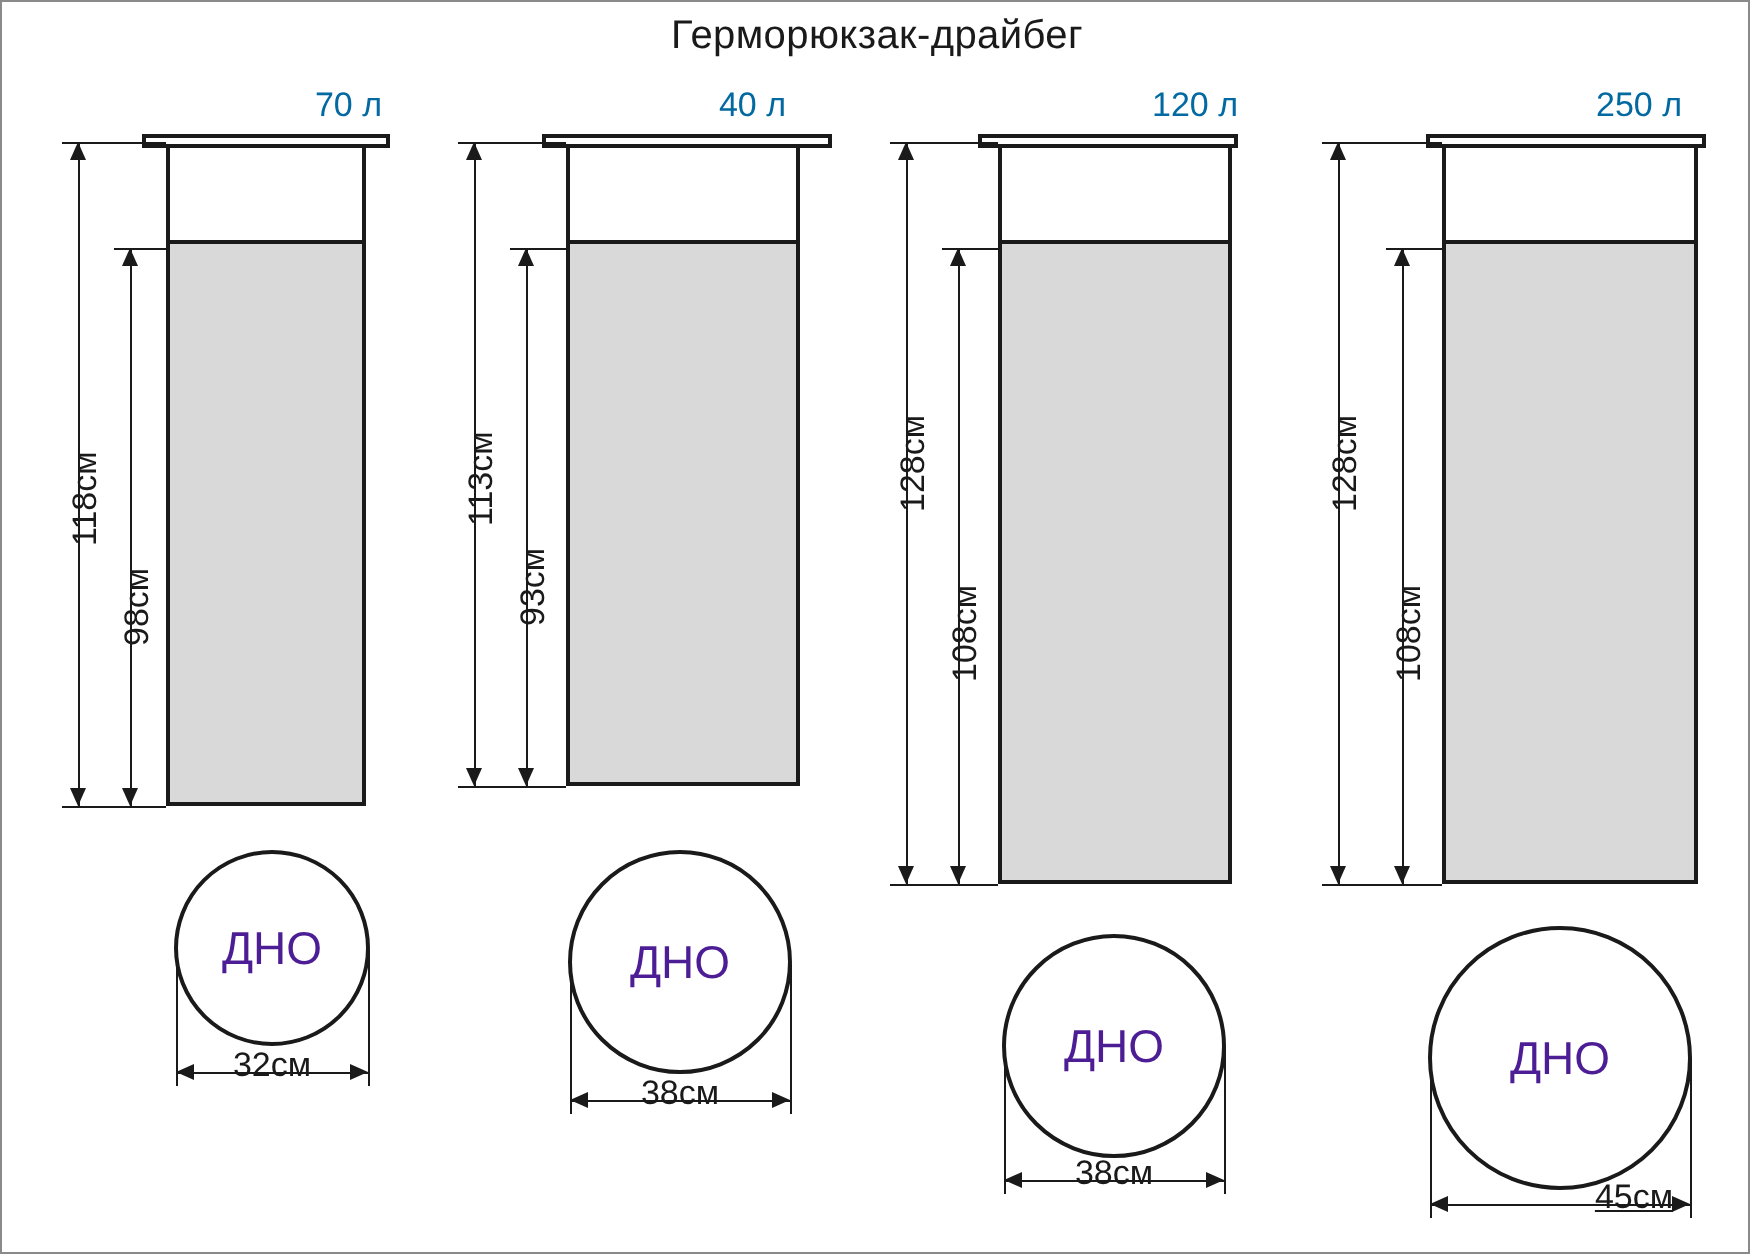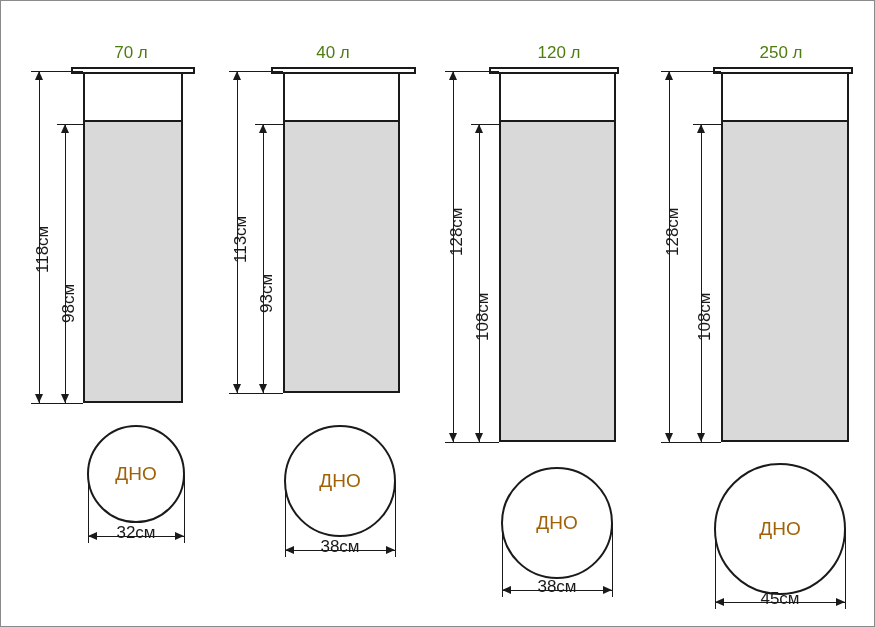--- a/index.html
+++ b/index.html
@@ -25,22 +25,22 @@
     left: 0;
     width: 875px;
     text-align: center;
     font-size: 20px;
     color: #1a1a1a;
     letter-spacing: 0.2px;
   }
   .col-title {
     position: absolute;
     font-size: 17px;
-    color: #4d7c0f;
-    text-align: center;
+    color: #0369a1;
+    text-align: right;
     white-space: nowrap;
   }
   
   .cap {
     position: absolute;
     background: #ffffff;
     border: 2px solid #1a1a1a;
     box-sizing: border-box;
   }
   .neck {
@@ -58,22 +58,22 @@
   }
   .circle {
     position: absolute;
     border: 2px solid #1a1a1a;
     border-radius: 50%;
     background: #ffffff;
     box-sizing: border-box;
     display: flex;
     align-items: center;
     justify-content: center;
-    font-size: 19px;
-    color: #a16207;
+    font-size: 23px;
+    color: #4c1d95;
   }
   
   .vline {
     position: absolute;
     width: 0;
     border-left: 1.5px solid #1a1a1a;
   }
   .hline {
     position: absolute;
     height: 0;
@@ -114,20 +114,21 @@
     color: #1a1a1a;
     white-space: nowrap;
     text-align: center;
   }
 </style>
 </head>
 <body>
 
 <div id="sheet">
 
+  <div class="title">Герморюкзак-драйбег</div>
 
   <div class="col-title" style="left:70px; top:42px; width:120px;">70 л</div>
 
   <div class="cap" style="left:70px; top:66px; width:124px; height:7px;"></div>
   <div class="neck" style="left:82px; top:73px; width:100px; height:48px;"></div>
   <div class="body-rect" style="left:82px; top:119px; width:100px; height:283px;"></div>
 
   <div class="tick" style="left:30px; top:70px; width:52px;"></div>
   <div class="tick" style="left:30px; top:402px; width:52px;"></div>
   <div class="vline" style="left:38px; top:70px; height:332px;"></div>
@@ -221,15 +222,15 @@
   <div class="arrow-up" style="left:696px; top:123px;"></div>
   <div class="arrow-down" style="left:696px; top:432px;"></div>
   <div class="vlabel" style="left:694px; top:340px;">108см</div>
 
   <div class="circle" style="left:713px; top:462px; width:132px; height:132px;">ДНО</div>
   <div class="vline" style="left:714px; top:528px; height:80px;"></div>
   <div class="vline" style="left:844px; top:528px; height:80px;"></div>
   <div class="hline" style="left:714px; top:601px; width:130px;"></div>
   <div class="arrow-left" style="left:714px; top:597px;"></div>
   <div class="arrow-right" style="left:835px; top:597px;"></div>
-  <div class="hlabel" style="left:729px; top:588px; width:100px;">45см</div>
+  <div class="hlabel" style="left:766px; top:588px; width:100px;text-decoration:underline;">45см</div>
 
 </div>
 
 </body></html>

